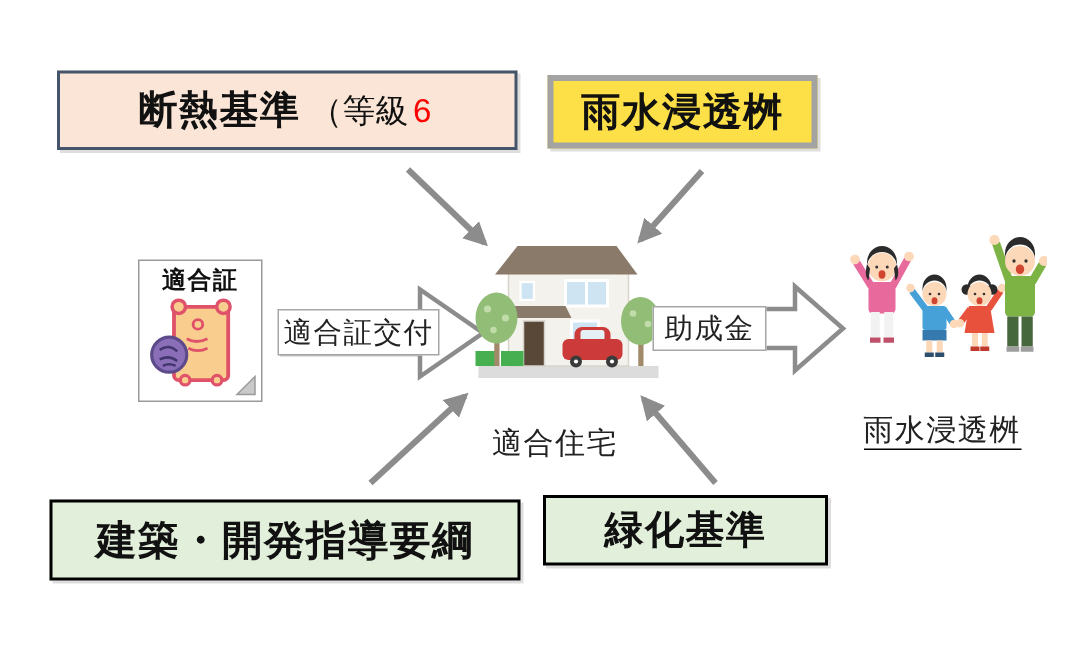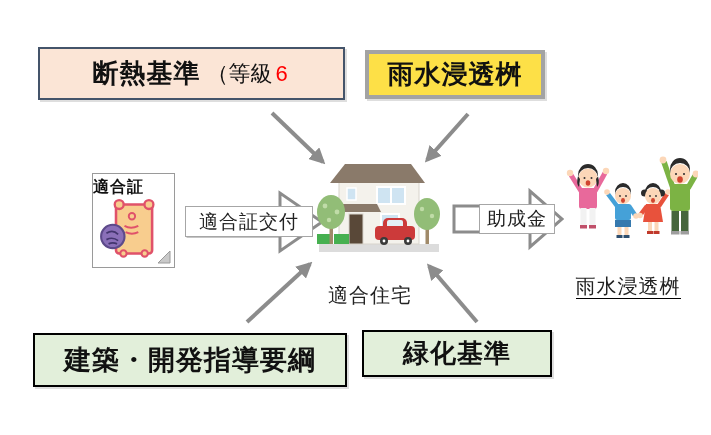--- a/index.html
+++ b/index.html
@@ -29,30 +29,30 @@
     left:362px;top:330px;width:190px;height:47px;
     background:#E2EFDA;border:2px solid #000;font-size:26px;
   }
   .abs{position:absolute;}
   
   .certificate{
     position:absolute;left:92px;top:173px;width:83px;height:95px;box-sizing:border-box;
     background:#fff;border:1.5px solid #9a9a9a;
   }
   .certificate .cert-title{
-    font-weight:bold;font-size:16px;letter-spacing:1px;margin-top:3px;
+    text-align:center;font-weight:bold;font-size:16px;letter-spacing:1px;margin-top:3px;
   }
   .cert-art{position:absolute;left:6px;top:22px;}
   
   .arrow-label{
     position:absolute;box-sizing:border-box;background:#fff;border:1px solid #a6a6a6;
     display:flex;align-items:center;justify-content:center;font-size:19px;letter-spacing:1px;color:#222;
   }
-  .label-issue{left:185px;top:206px;width:128px;height:31px;}
-  .label-subsidy{left:479px;top:204px;width:76px;height:30px;}
+  .label-issue{left:185px;top:206px;width:108px;height:31px;}
+  .label-subsidy{left:435px;top:204px;width:76px;height:30px;}
   
   .caption{
     position:absolute;text-align:center;font-size:20px;color:#222;letter-spacing:1px;margin-top:22px;
   }
   .caption-house{left:300px;top:260px;width:140px;}
   .caption-family{left:556px;top:251px;width:144px;}
   .caption-family span{border-bottom:1.5px solid #000;padding-bottom:1px;}
 </style>
 </head>
 <body>

